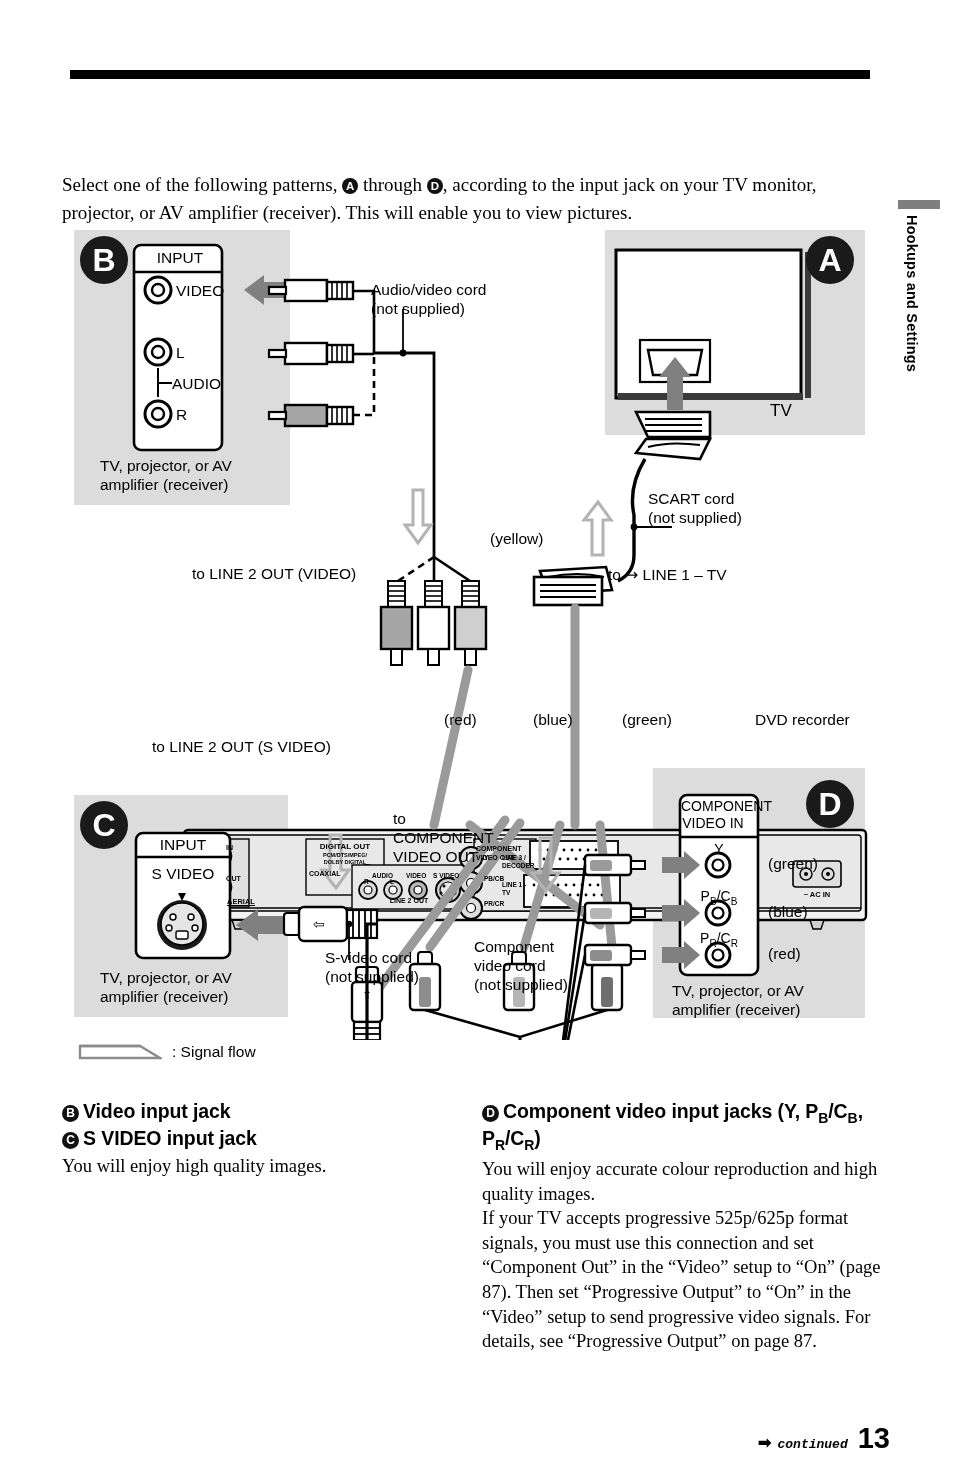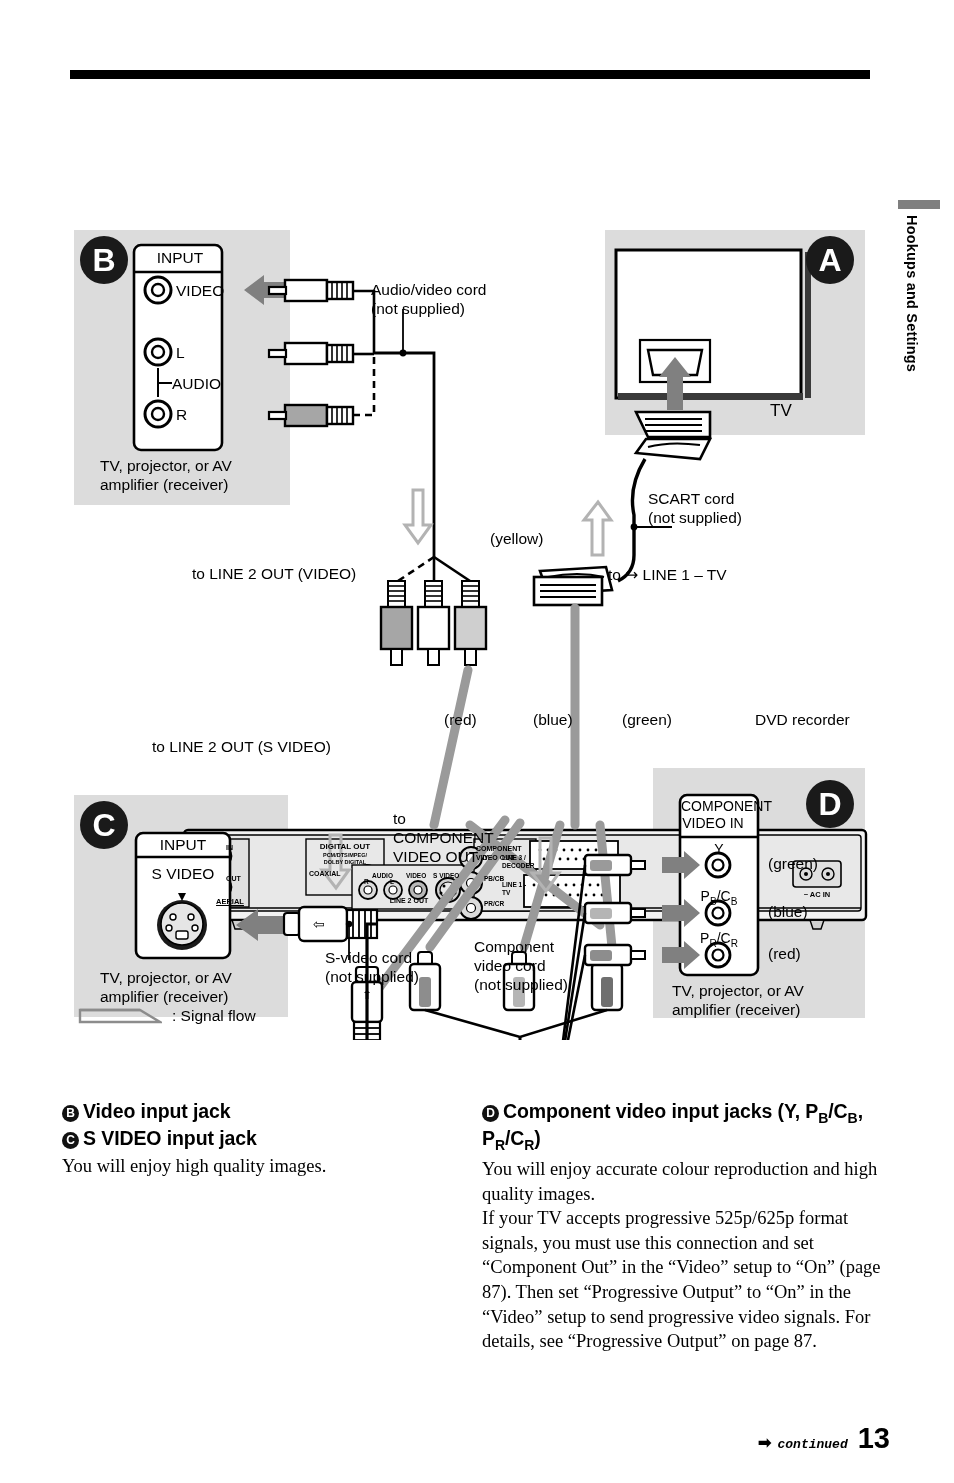--- a/index.html
+++ b/index.html
@@ -108,32 +108,33 @@
     font-style:italic; font-weight:bold; font-size:13px;
   }
   .pageno{
     font-family:"Liberation Sans", sans-serif;
     font-weight:bold; font-size:29px;
   }
   .arrow-ico{ font-size:16px; font-weight:bold; margin-right:-4px; }
 
   
   .legend{
-    position:absolute; left:78px; top:1004px;
+    position:absolute; left:78px; top:1040px;
     display:flex; align-items:center; gap:10px;
     font-family:"Liberation Sans", sans-serif; font-size:15.5px;
   }
 </style>
 </head>
 <body>
 
 <div class="page">
 
   <div class="rule-top"></div>
 
+  <p class="intro"><span>Select one of the following patterns, </span><span class="ibadge">A</span><span> through </span><span class="ibadge">D</span><span>, according to the input jack on your TV monitor, projector, or AV amplifier (receiver). This will enable you to view pictures.</span></p>
 
   <div class="side-tab-bar"></div>
   <div class="side-tab">Hookups and Settings</div>
 
   <div class="diagram">
 
     <div class="zone" style="left:74px; top:5px; width:216px; height:275px;"></div>
     <div class="zone" style="left:605px; top:5px; width:260px; height:205px;"></div>
     <div class="zone" style="left:74px; top:570px; width:214px; height:222px;"></div>
     <div class="zone" style="left:653px; top:543px; width:212px; height:250px;"></div>
@@ -549,21 +550,21 @@
     <div class="dlabel sm" style="left:681px; top:663px; width:76px; text-align:center;">P<sub>B</sub>/C<sub>B</sub></div>
     <div class="dlabel sm" style="left:681px; top:705px; width:76px; text-align:center;">P<sub>R</sub>/C<sub>R</sub></div>
     <div class="dlabel" style="left:768px; top:630px;">(green)</div>
     <div class="dlabel" style="left:768px; top:678px;">(blue)</div>
     <div class="dlabel" style="left:768px; top:720px;">(red)</div>
     <div class="dlabel" style="left:672px; top:757px;">TV, projector, or AV</div>
     <div class="dlabel" style="left:672px; top:776px;">amplifier (receiver)</div>
 
     <div class="dlabel" style="left:226px; top:619px; font-size:7px; font-weight:bold;">IN</div>
     <div class="dlabel" style="left:226px; top:650px; font-size:7px; font-weight:bold;">OUT</div>
-    <div class="dlabel" style="left:208px; top:672px; width:44px; text-align:center; font-size:7.5px; font-weight:bold;text-decoration:underline;">AERIAL</div>
+    <div class="dlabel" style="left:219px; top:672px; width:44px; text-align:center; font-size:7.5px; font-weight:bold;text-decoration:underline;">AERIAL</div>
     <div class="dlabel" style="left:306px; top:617px; width:78px; text-align:center; font-size:8px; font-weight:bold;">DIGITAL OUT</div>
     <div class="dlabel" style="left:306px; top:627px; width:78px; text-align:center; font-size:5.5px; font-weight:bold;">PCM/DTS/MPEG/</div>
     <div class="dlabel" style="left:306px; top:634px; width:78px; text-align:center; font-size:5.5px; font-weight:bold;">DOLBY DIGITAL</div>
     <div class="dlabel" style="left:309px; top:645px; font-size:7px; font-weight:bold;">COAXIAL</div>
     <div class="dlabel" style="left:372px; top:647px; font-size:6.5px; font-weight:bold;">AUDIO</div>
     <div class="dlabel" style="left:364px; top:653px; font-size:6.5px; font-weight:bold;">R</div>
     <div class="dlabel" style="left:390px; top:653px; font-size:6.5px; font-weight:bold;">L</div>
     <div class="dlabel" style="left:406px; top:647px; font-size:6.5px; font-weight:bold;">VIDEO</div>
     <div class="dlabel" style="left:433px; top:647px; font-size:6.5px; font-weight:bold;">S VIDEO</div>
     <div class="dlabel" style="left:352px; top:672px; width:114px; text-align:center; font-size:7px; font-weight:bold;">LINE 2 OUT</div>

